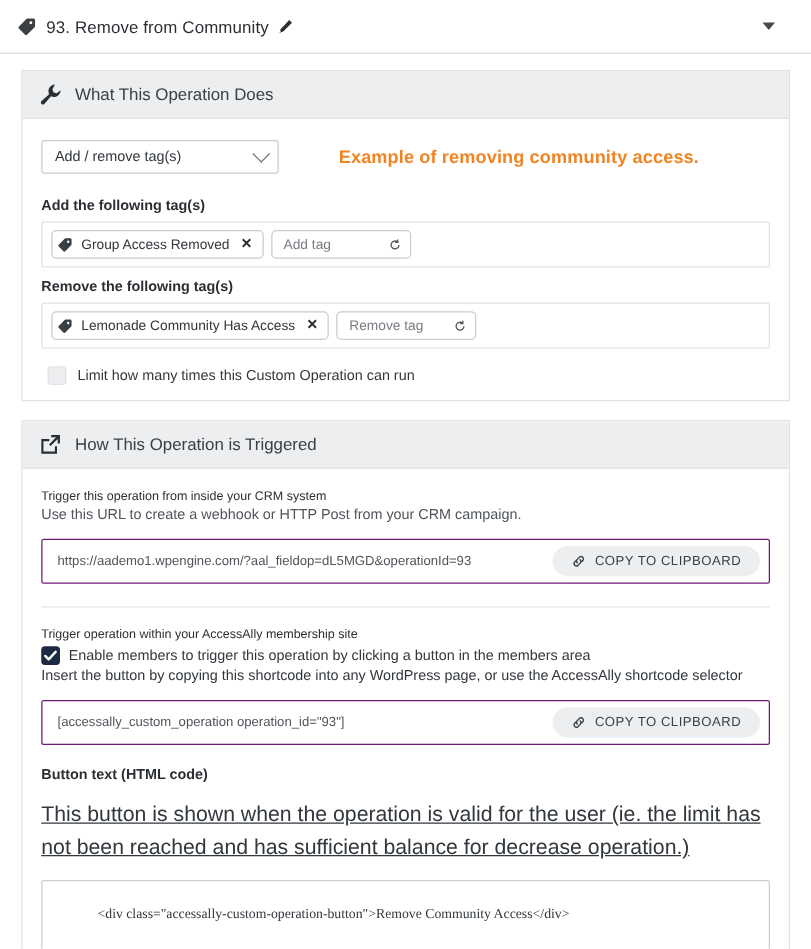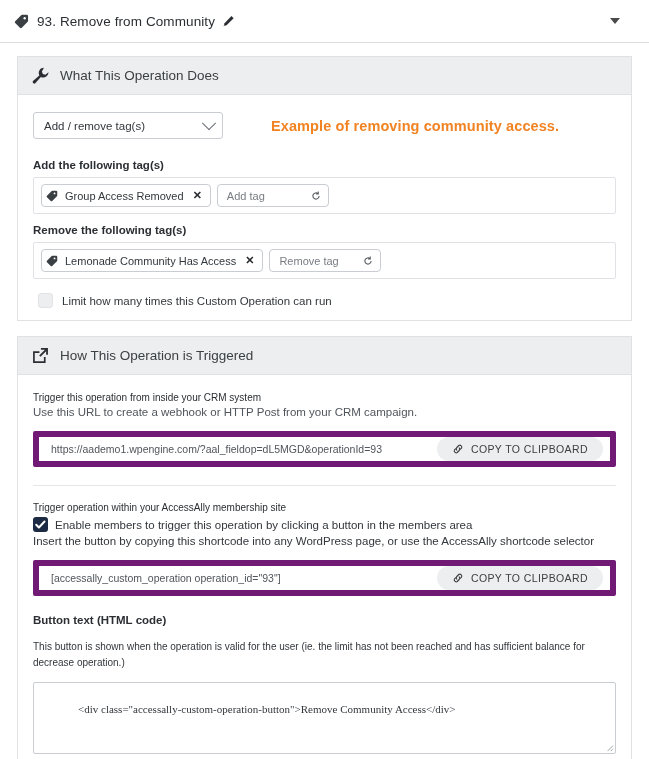--- a/index.html
+++ b/index.html
@@ -221,21 +221,21 @@
     color: #2b2f33;
     margin: 0 0 3px 0;
     font-weight: normal;
   }
   .sec-sub {
     font-size: 11.5px;
     color: #50555b;
     margin: 0 0 13px 0;
   }
   .inline-box {
-    border: 6px solid #701a75;
+    border: 1px solid #701a75;
     border-radius: 2px;
     height: 36px;
     display: flex;
     align-items: center;
     padding: 0 7px 0 12px;
     box-sizing: border-box;
     background: #fff;
   }
   .inline-box .boxval {
     flex: 1 1 auto;
@@ -294,24 +294,25 @@
     color: #32373c;
     margin: 0 0 13px 0;
   }
   .btn-text-label {
     font-size: 11.5px;
     font-weight: bold;
     color: #2b2f33;
     margin: 18px 0 13px 0;
   }
   .btn-text-desc {
-    font-size: 10px;
+    font-size: 17px;
     color: #32373c;
     line-height: 1.55;
     margin: 0 0 12px 0;
+    text-decoration: underline;
   }
   .code-area {
     border: 1px solid #c9ccd1;
     border-radius: 2px;
     height: 72px;
     padding: 8px 22px;
     box-sizing: border-box;
     font-size: 11px;
     color: #32373c;
     background: #ffffff;

